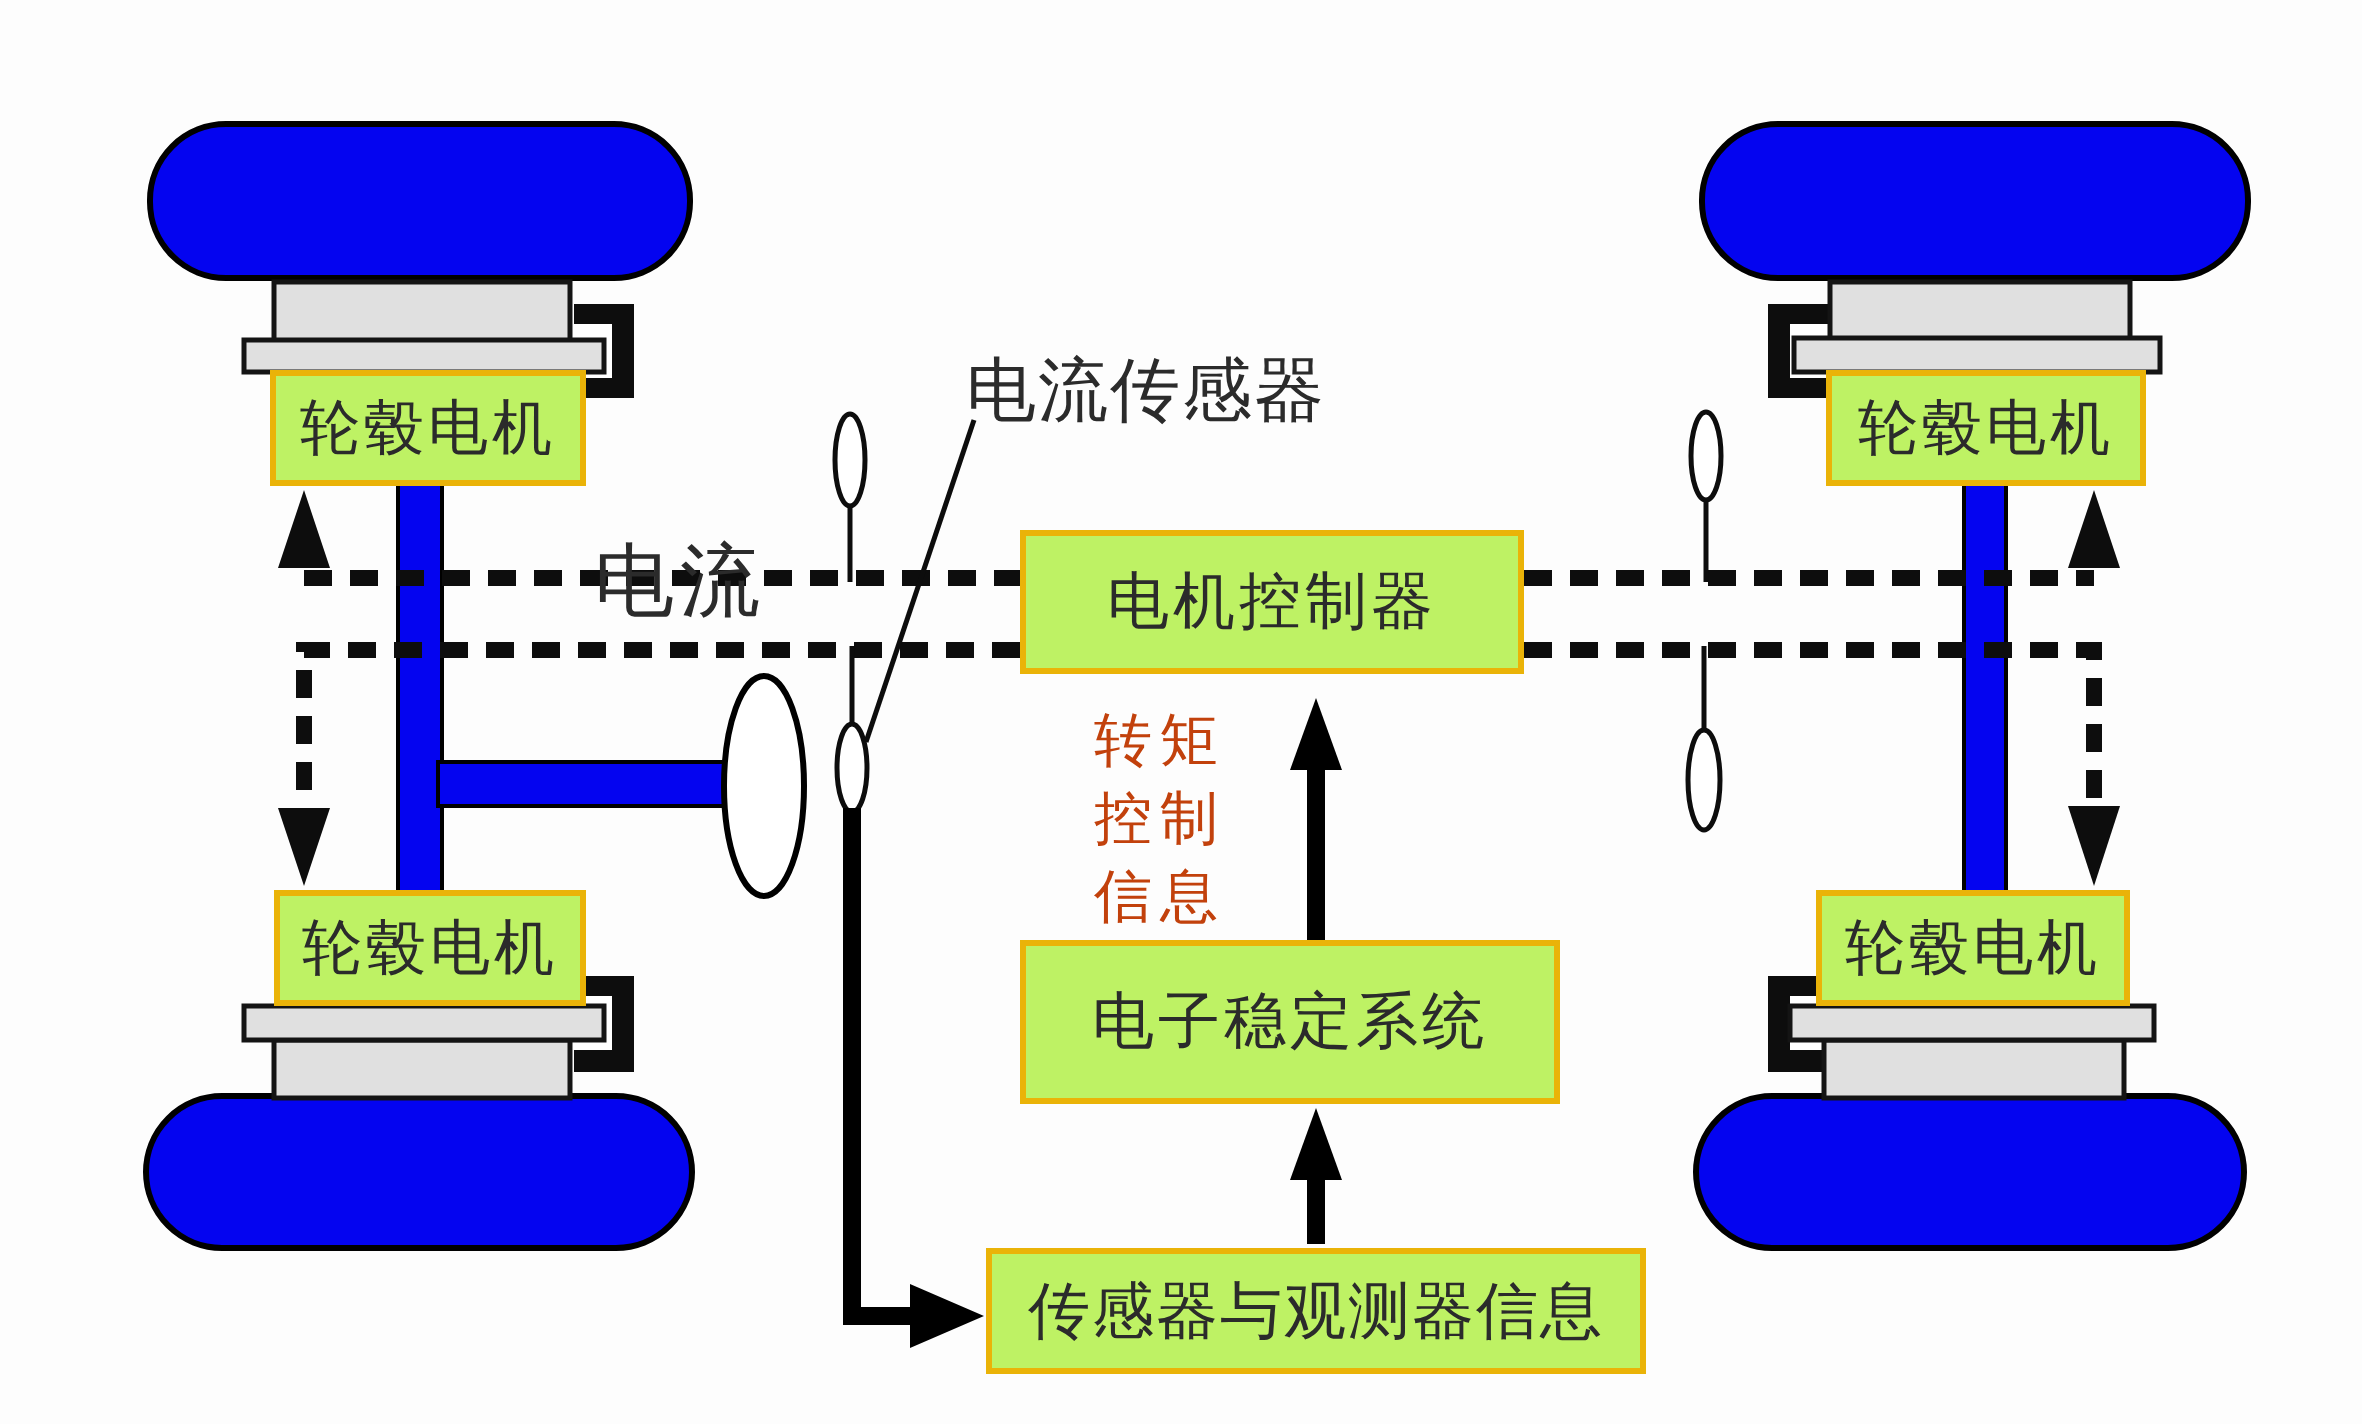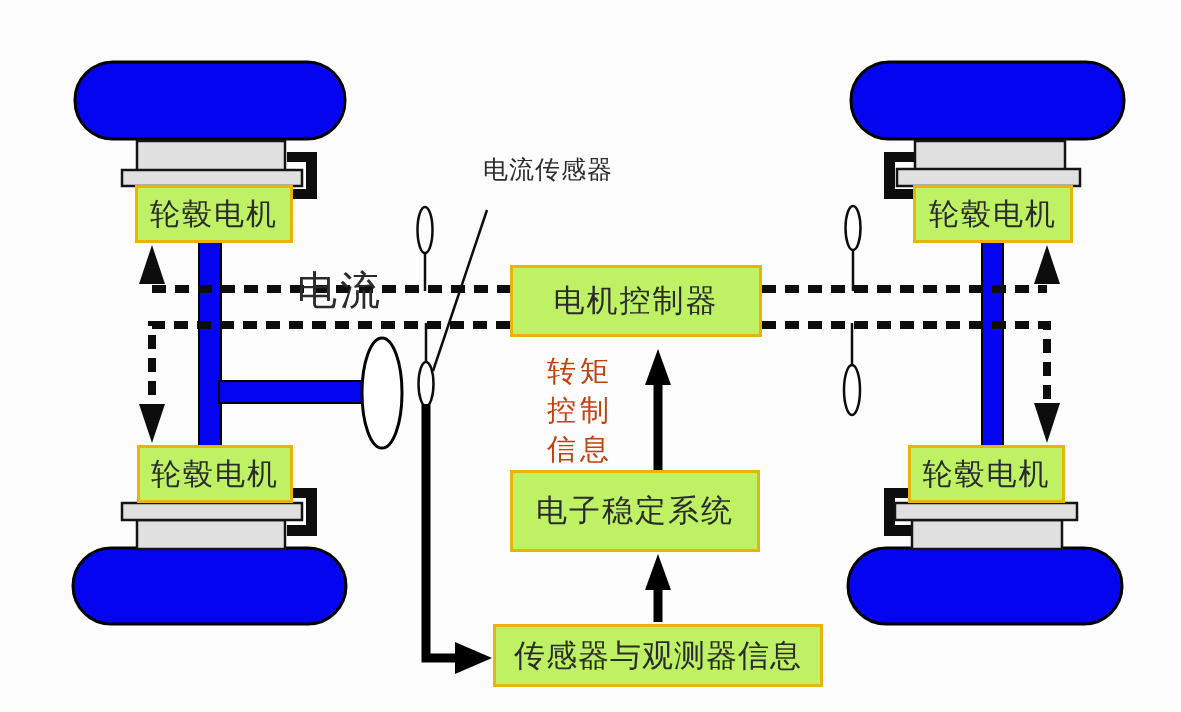--- a/index.html
+++ b/index.html
@@ -123,24 +123,24 @@
     <line x1="658" y1="471" x2="658" y2="383" stroke="#000" stroke-width="9"></line>
     <polygon points="645,385 671,385 658,349" fill="#000"></polygon>
   </svg>
 
   <div class="dbox hub-box" style="left:135px; top:185px; width:158px; height:58px;">轮毂电机</div>
   <div class="dbox hub-box" style="left:913px; top:185px; width:160px; height:58px;">轮毂电机</div>
   <div class="dbox hub-box" style="left:137px; top:445px; width:156px; height:58px;">轮毂电机</div>
   <div class="dbox hub-box" style="left:908px; top:445px; width:157px; height:58px;">轮毂电机</div>
 
   <div class="dbox ctl-box" style="left:510px; top:265px; width:252px; height:72px;">电机控制器</div>
-  <div class="dbox ctl-box" style="left:510px; top:470px; width:250px; height:82px;">电子稳定系统</div>
+  <div class="dbox ctl-box" style="left:510px; top:470px; width:270px; height:82px;">电子稳定系统</div>
   <div class="dbox ctl-box" style="left:493px; top:624px; width:330px; height:63px; letter-spacing:1px;">传感器与观测器信息</div>
 
-  <div class="flabel" style="left:483px; top:153px; font-size:25px; letter-spacing:1px;">电流传感器</div>
+  <div class="flabel" style="left:483px; top:172px; font-size:35px; letter-spacing:1px;">电流传感器</div>
   <div class="flabel" style="left:297px; top:263px; font-size:40px; letter-spacing:3px;">电流</div>
 
   <div class="torque" style="left:540px; top:352px; width:80px;">
     <div>转矩</div>
     <div>控制</div>
     <div>信息</div>
   </div>
 
 </div>
 

